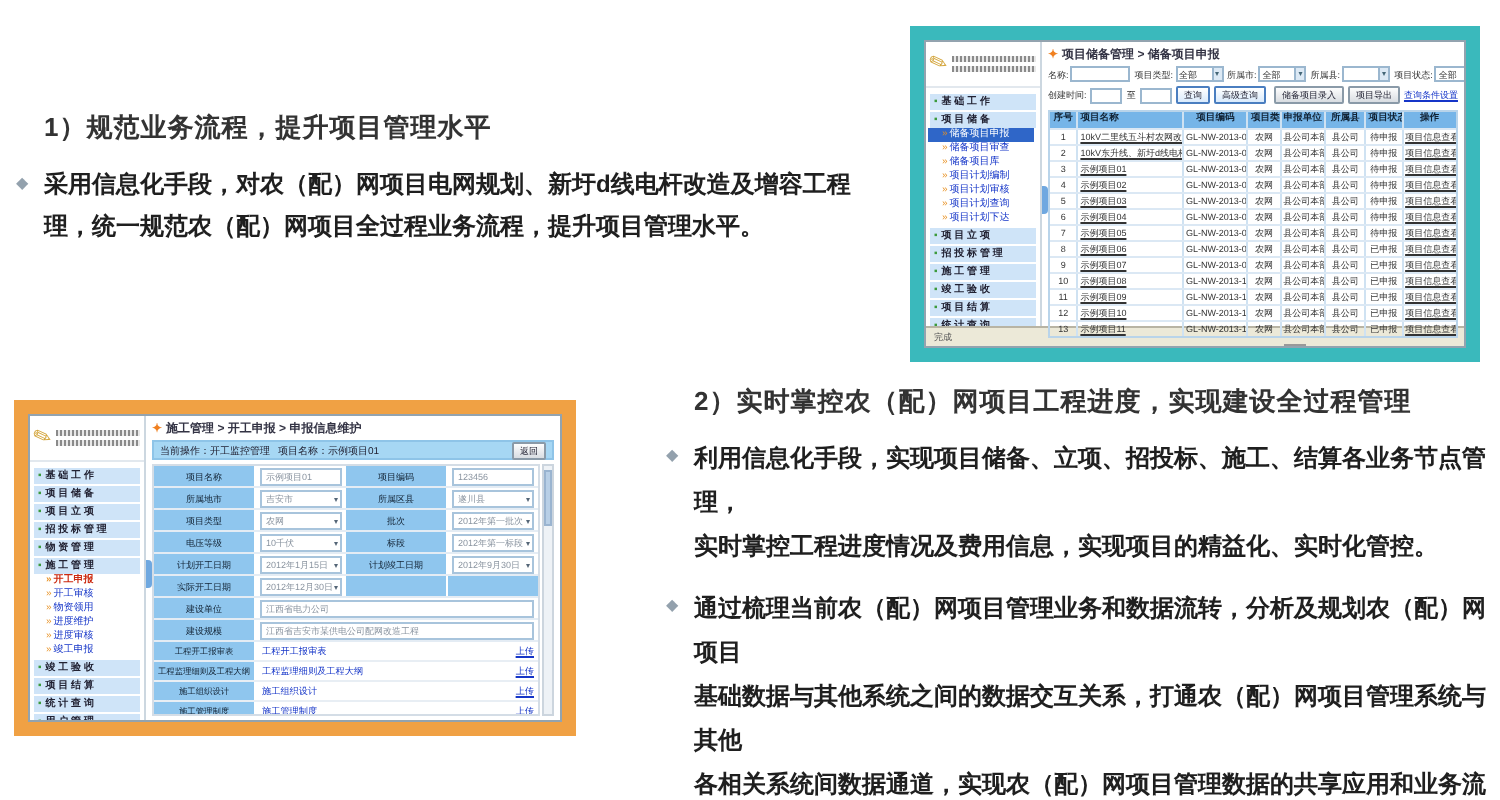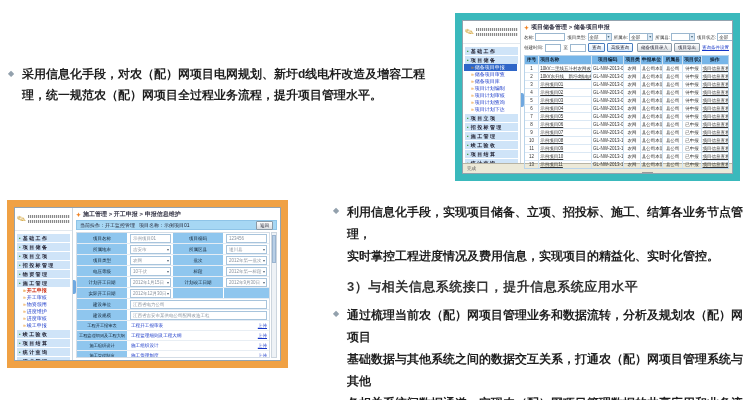--- a/index.html
+++ b/index.html
@@ -98,34 +98,35 @@
   .fval.bluecell{background:#8fc6ee;}
   .arow{display:flex;align-items:center;height:9px;border-bottom:1px solid #e8eef4;}
   .alabel{width:50px;flex:none;background:#8fc6ee;border-right:1px solid #fff;height:100%;font-size:4.2px;color:#123;display:flex;align-items:center;justify-content:center;text-align:center;overflow:hidden;}
   .alink{flex:1;min-width:0;font-size:4.6px;padding-left:3px;white-space:nowrap;overflow:hidden;}
   .aupload{width:16px;flex:none;font-size:4.6px;text-align:right;padding-right:2px;}
 </style>
 </head>
 <body>
 
 <div class="section" id="sec1">
+  <div class="sec-heading">1）规范业务流程，提升项目管理水平</div>
   <div class="sec-body">
     <span class="bullet">◆</span>
     <div class="body-text">采用信息化手段，对农（配）网项目电网规划、新圩d线电杆改造及增容工程
 理，统一规范农（配）网项目全过程业务流程，提升项目管理水平。</div>
   </div>
 </div>
 
 <div class="section" id="sec23">
+  <div class="sec-heading">2）实时掌控农（配）网项目工程进度，实现建设全过程管理</div>
   <div class="sec-body">
     <span class="bullet">◆</span>
     <div class="body-text">利用信息化手段，实现项目储备、立项、招投标、施工、结算各业务节点管理，
 实时掌控工程进度情况及费用信息，实现项目的精益化、实时化管控。</div>
   </div>
-  <div class="sec-heading later">3）与相关信息系统接口，提升信息系统应用水平</div>
   <div class="sec-body">
     <span class="bullet">◆</span>
     <div class="body-text">通过梳理当前农（配）网项目管理业务和数据流转，分析及规划农（配）网项目
 基础数据与其他系统之间的数据交互关系，打通农（配）网项目管理系统与其他
 各相关系统间数据通道，实现农（配）网项目管理数据的共享应用和业务流程的
 融合贯通，提升信息系统应用水平。</div>
   </div>
 </div>
 
 <div class="shot" id="shot1">

